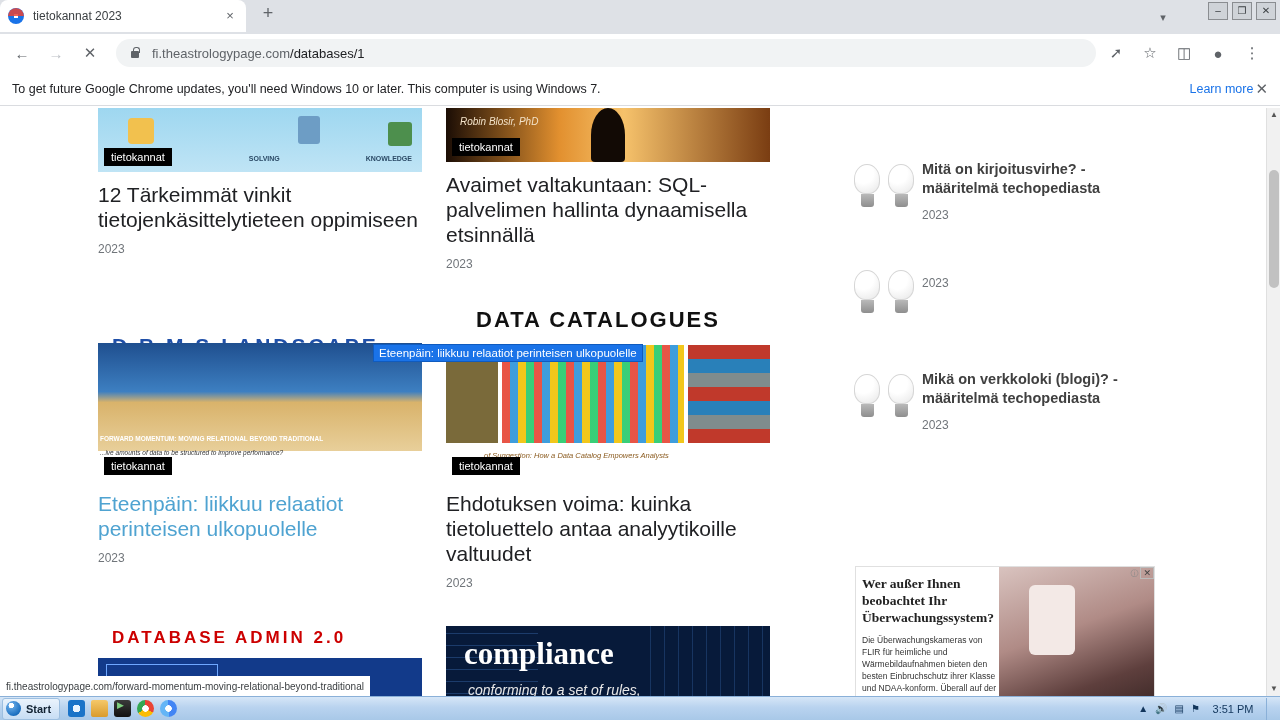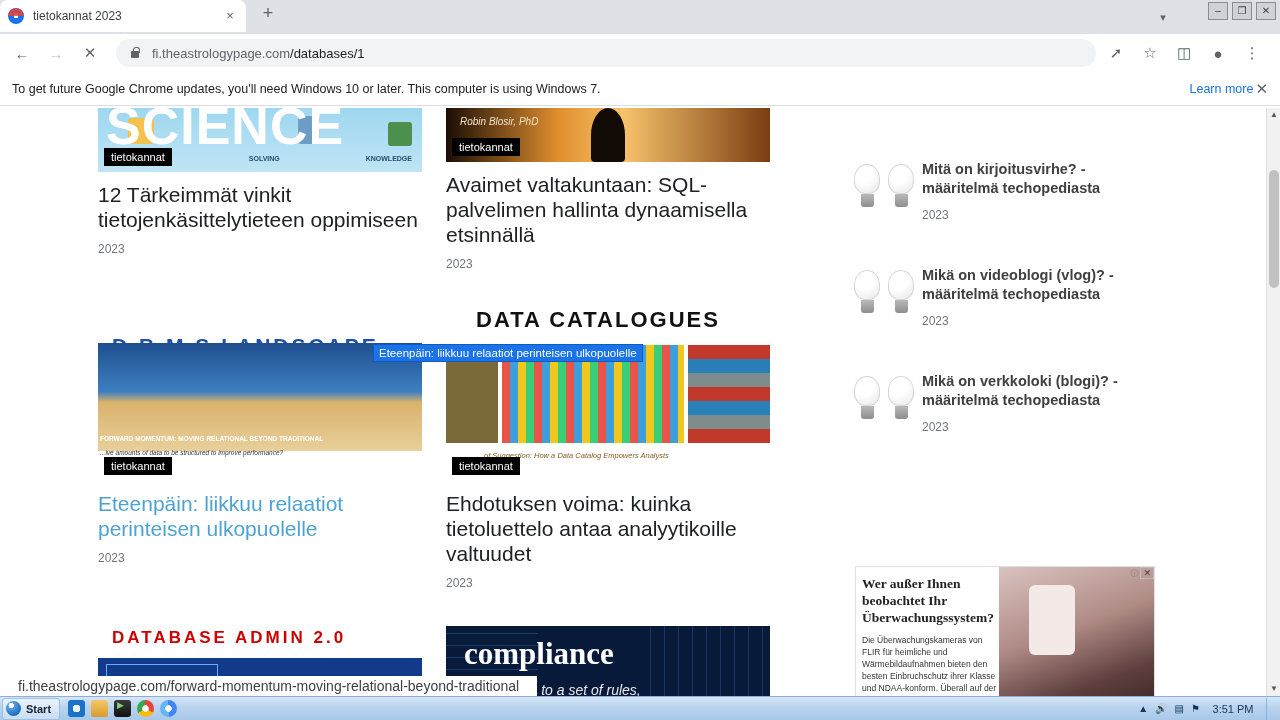--- a/index.html
+++ b/index.html
@@ -239,22 +239,22 @@
   
   .tooltip {
     position:absolute; left:373px; top:344px;
     background:#1a73e8; color:#ffffff; font-size:11.5px;
     padding:2px 5px; border:1px solid #0f5bbf; white-space:nowrap;
   }
 
   
   .statusbar {
     position:absolute; left:0; top:676px; height:20px; background:#ffffff;
-    border-top:0; display:flex; align-items:center; padding:0 18px;
-    font-size:14px; color:#3c4043; max-width:640px;
+    border-top:0; display:flex; align-items:center; padding:0 6px;
+    font-size:10px; color:#3c4043; max-width:640px;
   }
 
   
   .scrollbar {
     position:absolute; right:0; top:108px; width:14px; height:588px; background:#f1f1f1;
     border-left:1px solid #e0e0e0;
   }
   .scrollbar .thumbbar {
     position:absolute; left:2px; top:62px; width:10px; height:118px;
     background:#c1c1c1; border-radius:5px;
@@ -352,21 +352,20 @@
   <div class="content">
 
     <div class="col-left">
 
       <div class="grid">
         <div class="card">
           <div class="thumb t-science">
             <div class="p1"></div>
             <div class="p2"></div>
             <div class="p3"></div>
-            <div class="big">SCIENCE</div>
             <div class="sub">
               <span>PROGRAMMING</span>
               <span>SOLVING</span>
               <span>KNOWLEDGE</span>
             </div>
             <div class="badge">tietokannat</div>
           </div>
           <div class="card-title">12 Tärkeimmät vinkit tietojenkäsittelytieteen oppimiseen</div>
           <div class="card-year">2023</div>
         </div>
@@ -451,21 +450,20 @@
           <div class="bulb b1">
               <div class="glass"></div>
               <div class="base"></div>
             </div>
           <div class="bulb b2">
               <div class="glass"></div>
               <div class="base"></div>
             </div>
         </div>
         <div class="r-text">
-          <div class="r-title">Mikä on videoblogi (vlog)? - määritelmä techopediasta</div>
           <div class="r-year">2023</div>
         </div>
       </div>
       <div class="r-item">
         <div class="bulbs">
           <div class="bulb b1">
               <div class="glass"></div>
               <div class="base"></div>
             </div>
           <div class="bulb b2">

